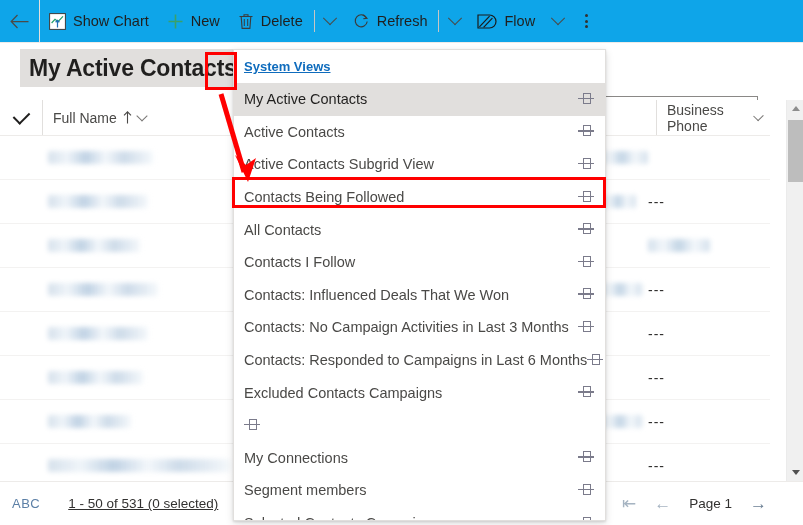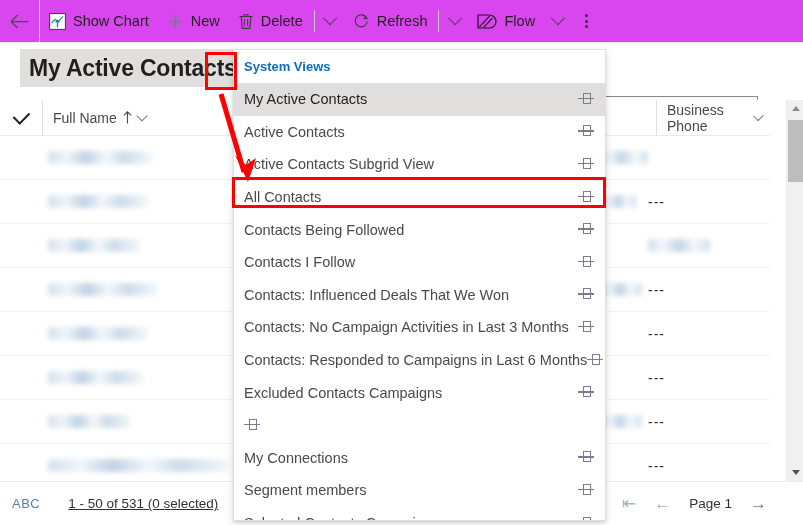--- a/index.html
+++ b/index.html
@@ -12,21 +12,21 @@
     overflow: hidden;
     font-family: "Liberation Sans", sans-serif;
     color: #323130;
     -webkit-font-smoothing: antialiased;
   }
 
   
   #command-bar {
     position: absolute; left: 0; top: 0;
     width: 803px; height: 43px;
-    background: #d946ef;
+    background: #0ea5e9;
     border-bottom: 1px solid #edebe9;
     display: flex; align-items: center;
     box-sizing: border-box;
   }
   .cmd-back {
     width: 40px; height: 42px;
     display: flex; align-items: center; justify-content: center;
     border-right: 1px solid #e1dfdd;
     box-sizing: border-box;
   }
@@ -261,20 +261,21 @@
     z-index: 40;
     overflow: hidden;
   }
   #dropdown-header {
     height: 33px;
     display: flex; align-items: center;
     padding-left: 10px;
     font-size: 13px;
     font-weight: 600;
     color: #0f6cbd;
+    text-decoration: underline;
   }
   .dd-item {
     position: relative;
     height: 32.6px;
     display: flex; align-items: center;
     padding-left: 10px; padding-right: 10px;
     font-size: 14.5px;
     color: #4a4947;
     white-space: nowrap;
   }
@@ -495,25 +496,25 @@
   </div>
   <div class="dd-item">
     <span class="label">Active Contacts</span>
     <span class="pin"></span>
   </div>
   <div class="dd-item">
     <span class="label">Active Contacts Subgrid View</span>
     <span class="pin"></span>
   </div>
   <div class="dd-item">
+    <span class="label">Contacts Being Followed</span>
+    <span class="pin"></span>
+  </div>
+  <div class="dd-item">
     <span class="label">All Contacts</span>
-    <span class="pin"></span>
-  </div>
-  <div class="dd-item">
-    <span class="label">Contacts Being Followed</span>
     <span class="pin"></span>
   </div>
   <div class="dd-item">
     <span class="label">Contacts I Follow</span>
     <span class="pin"></span>
   </div>
   <div class="dd-item">
     <span class="label">Contacts: Influenced Deals That We Won</span>
     <span class="pin"></span>
   </div>

